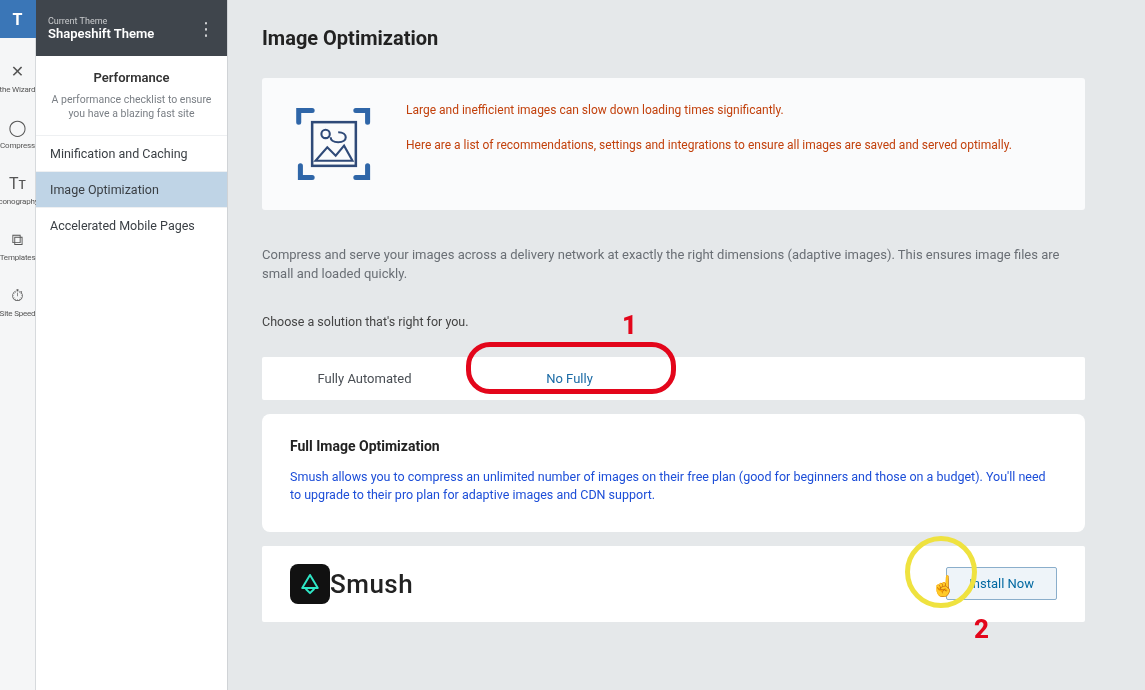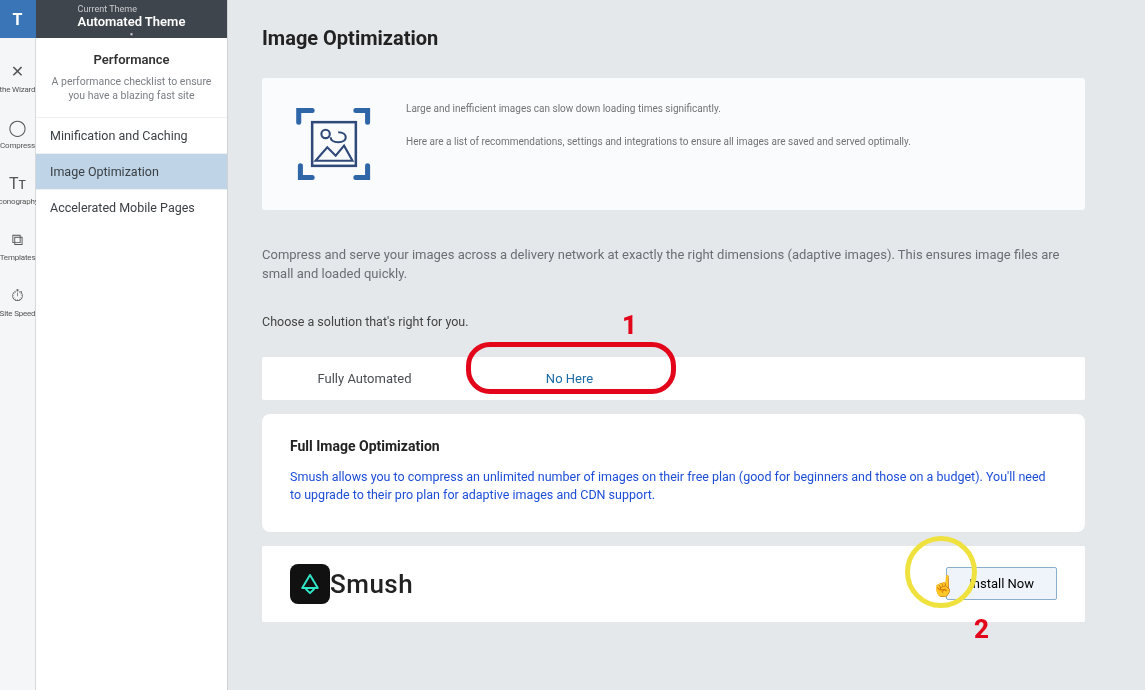--- a/index.html
+++ b/index.html
@@ -16,21 +16,21 @@
   }
   .rail-item { margin-top: 24px; display:flex; flex-direction:column; align-items:center; width:100%;}
   .rail-item .glyph { font-size:16px; color:#555; }
   .rail-item .lbl { font-size:8px; color:#555; margin-top:4px; letter-spacing:-0.2px;}
 
   .sidebar {
     position:absolute; left:36px; top:0; width:192px; height:100%;
     background:#fff; border-right:1px solid #d0d3d6;
   }
   .theme-banner {
-    background:#3f454c; color:#fff; height:38px; padding:4px 12px; display:flex; align-items:center; justify-content:space-between;flex-direction:column;
+    background:#3f454c; color:#fff; height:56px; padding:4px 12px; display:flex; align-items:center; justify-content:space-between;
   }
   .theme-banner .txt { display:flex; flex-direction:column; }
   .theme-banner .pre { font-size:9px; opacity:.7;}
   .theme-banner .nm  { font-size:13px; font-weight:600;}
   .theme-banner .dots { font-size:18px; opacity:.8; cursor:pointer;}
   .section-title { text-align:center; font-size:13px; font-weight:600; color:#333; padding:14px 10px 8px;}
   .section-sub { text-align:center; font-size:10.5px; color:#7a7f85; padding:0 14px 14px; line-height:1.35;}
   .menu-item {
     font-size:12.5px; color:#3a3f44; padding:10px 14px; cursor:pointer;
     border-top:1px solid #eef0f2;
@@ -40,21 +40,21 @@
   .main {
     position:absolute; left:228px; top:0; right:0; bottom:0;
     padding: 26px 60px 20px 34px; overflow:auto;
   }
   .page-title { font-size:20px; font-weight:700; color:#222; margin-bottom:28px;}
   .info-card {
     background:#fafbfc; border-radius:3px; padding:24px 30px;
     display:flex; align-items:flex-start; gap:30px; margin-bottom:36px;
   }
   .scan-icon { width:84px; height:84px; flex:0 0 auto; }
-  .info-text { font-size:10px; color:#737373; line-height:1.45;}
+  .info-text { font-size:12px; color:#c2410c; line-height:1.45;}
   .info-text p + p { margin-top:18px;}
   .lead-para { font-size:13px; color:#6a6f75; line-height:1.45; margin-bottom:30px;}
   .choose-label { font-size:12.5px; color:#444; margin-bottom:26px;}
   .tabs-row {
     background:#fff; display:flex; border-radius:2px;margin-top:28px;
   }
   .tab {
     flex:0 0 50%; max-width:205px; text-align:center; font-size:13px; color:#333;
     padding:14px 0; cursor:pointer;
   }
@@ -69,21 +69,21 @@
     background:#fff; margin-top:14px; padding:18px 28px; border-radius:2px;
     display:flex; align-items:center; justify-content:space-between;
   }
   .smush { display:flex; align-items:center; }
   .smush-logo {
     width:40px; height:40px; border-radius:8px; background:#111;
     display:flex; align-items:center; justify-content:center;
   }
   .smush-name { font-size:26px; font-weight:500; color:#222; letter-spacing:0.5px;}
   .install-btn {
-    border:1px solid #8aaecb; background:#eef4f9; color:#000000;
+    border:1px solid #8aaecb; background:#eef4f9; color:#0369a1;
     font-size:13px; padding:8px 22px; border-radius:2px; cursor:pointer;margin-left:44px;
   }
 
   
   .anno-1-box {
     position:absolute; border:5px solid #e3061b; border-radius:24px;
     pointer-events:none;
   }
   .anno-1-num, .anno-2-num {
     position:absolute; color:#e3061b; font-weight:800; font-size:26px;
@@ -126,21 +126,21 @@
         <div class="glyph">⏱</div>
         <div class="lbl">Site Speed</div>
       </div>
     </div>
 </div>
 
 <div class="sidebar">
   <div class="theme-banner">
     <div class="txt">
       <span class="pre">Current Theme</span>
-      <span class="nm">Automated Theme</span>
+      <span class="nm">Shapeshift Theme</span>
     </div>
     <span class="dots">⋮</span>
   </div>
   <div class="section-title">Performance</div>
   <div class="section-sub">A performance checklist to ensure you have a blazing fast site</div>
   <div id="sidebar-items">
       <div class="menu-item">Minification and Caching</div>
       <div class="menu-item active">Image Optimization</div>
       <div class="menu-item">Accelerated Mobile Pages</div>
     </div>
@@ -167,21 +167,21 @@
       <p>Here are a list of recommendations, settings and integrations to ensure all images are saved and served optimally.</p>
     </div>
   </div>
 
   <div class="lead-para">Compress and serve your images across a delivery network at exactly the right dimensions (adaptive images). This ensures image files are small and loaded quickly.</div>
 
   <div class="choose-label">Choose a solution that's right for you.</div>
 
   <div class="tabs-row" id="tabs-row">
       <div class="tab first">Fully Automated</div>
-      <div class="tab active">No Here</div>
+      <div class="tab active">No Fully</div>
     </div>
 
   <div class="details-card">
     <h3>Full Image Optimization</h3>
     <p>Smush allows you to compress an unlimited number of images on their free plan (good for beginners and those on a budget). You'll need to upgrade to their pro plan for adaptive images and CDN support.</p>
   </div>
 
   <div class="install-row">
     <div class="smush">
       <div class="smush-logo">

